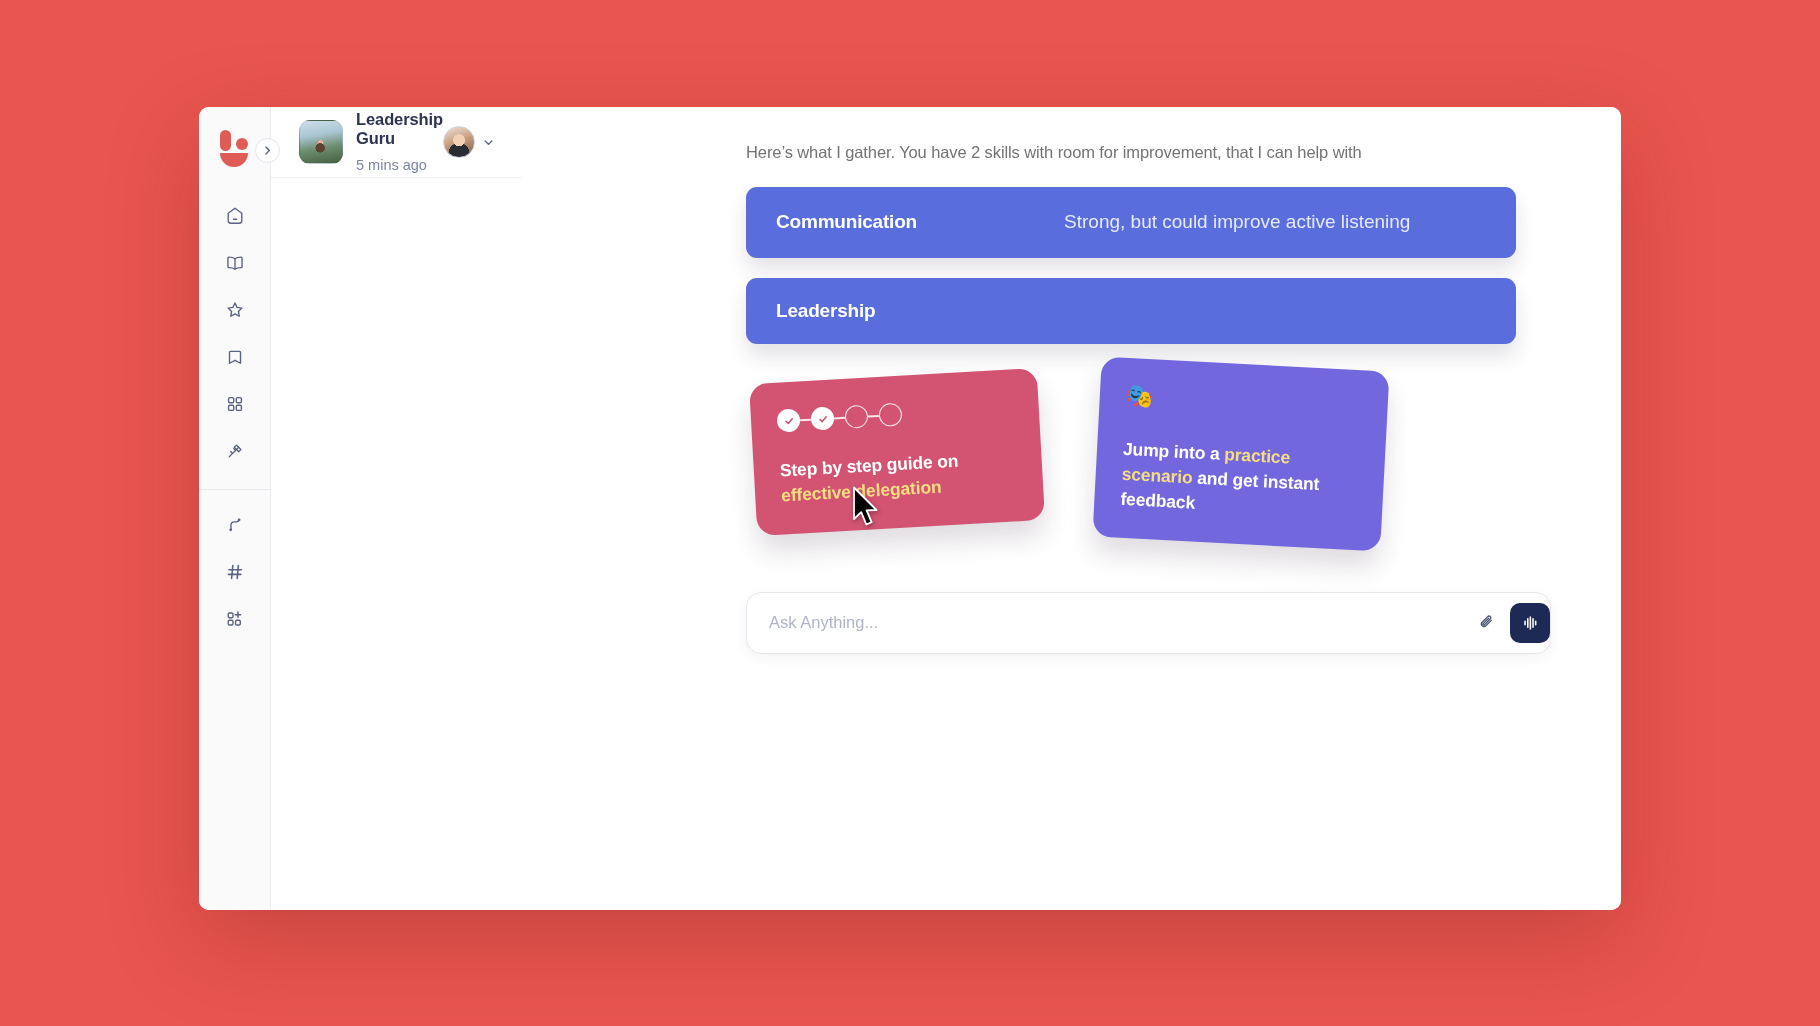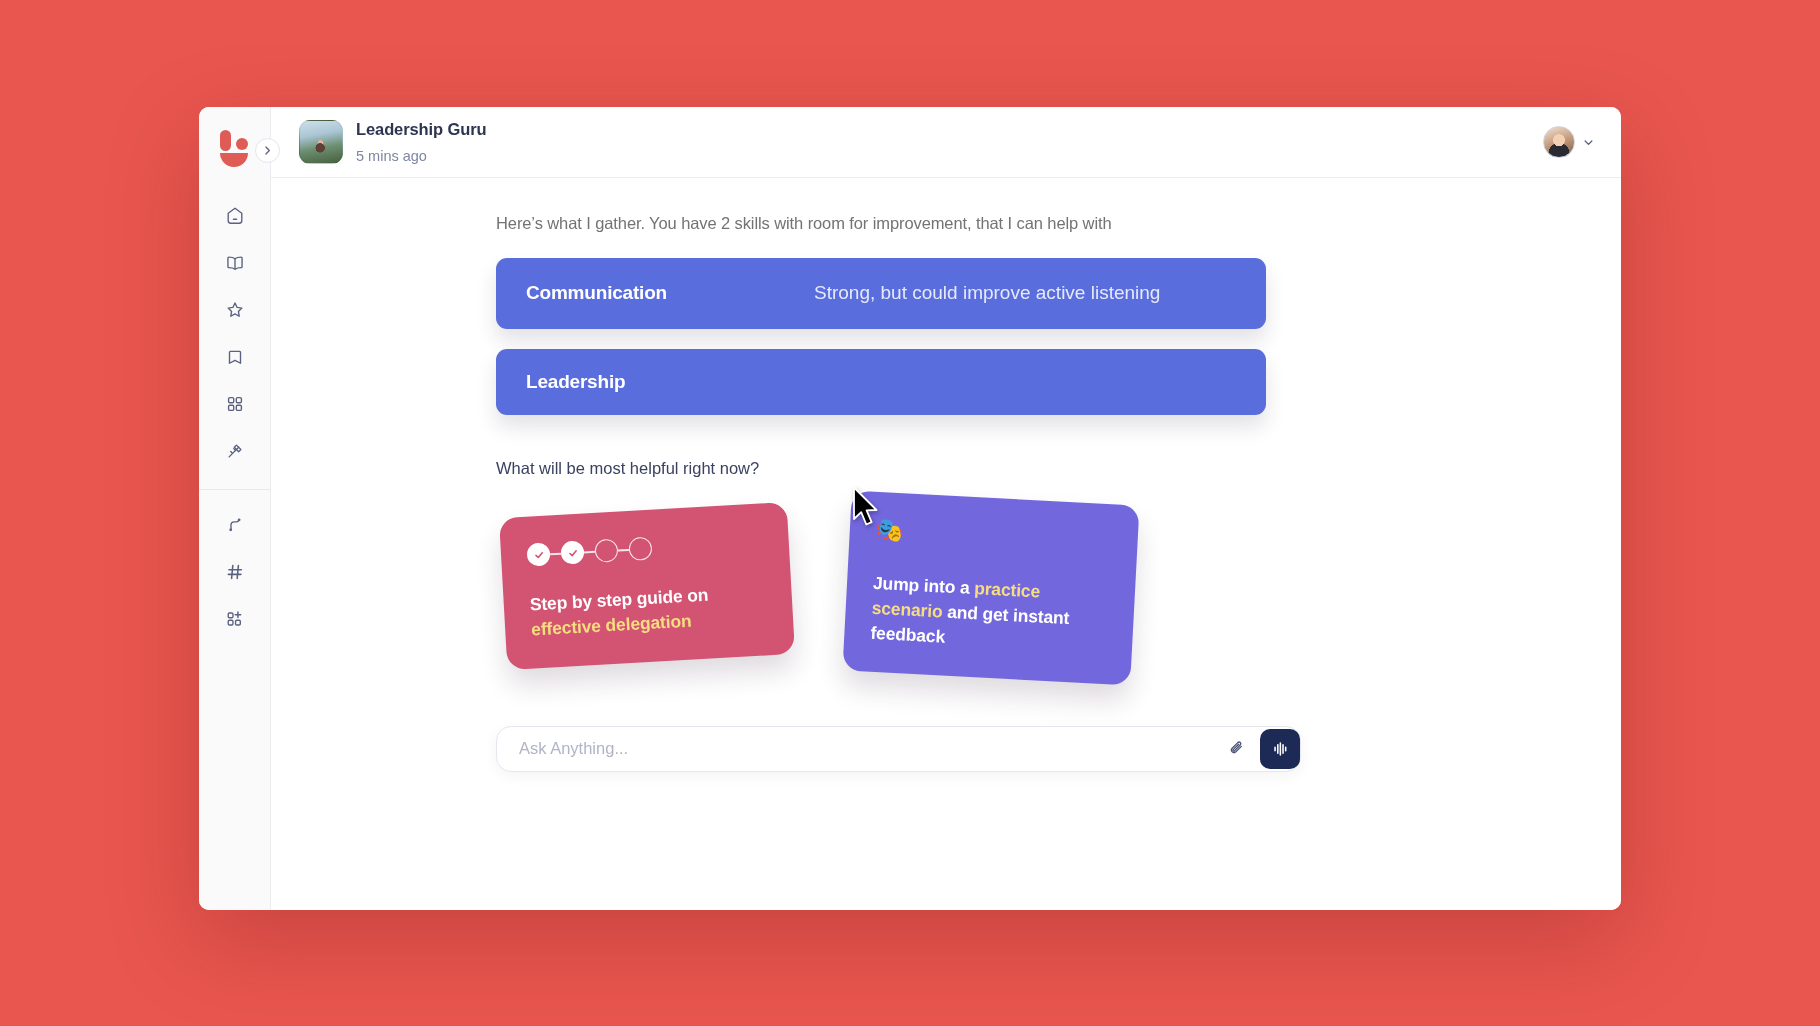--- a/index.html
+++ b/index.html
@@ -106,21 +106,21 @@
     width: 72px;
     height: 1px;
     background: #e8e8ee;
     margin: 12px 0 14px 0;
   }
 
   
   #main-pane {
     flex: 1;
     display: flex;
-    flex-direction: column;
+    flex-direction: row;
     background: #ffffff;
     min-width: 0;
   }
 
   
   #chat-header {
     height: 71px;
     flex: 0 0 71px;
     border-bottom: 1px solid #ededf1;
     display: flex;
@@ -301,21 +301,21 @@
   }
 
   
   #composer-wrap {
     margin-top: 48px;
     padding-left: 0;
   }
 
   #composer {
     width: 805px;
-    height: 46px;
+    height: 62px;
     border: 1px solid #e6e6ee;
     border-radius: 15px;
     background: #ffffff;
     display: flex;
     align-items: center;
     padding: 0 0 0 22px;
     box-shadow: 0 4px 14px rgba(40,40,70,0.05);
   }
 
   #composer-input {
@@ -479,21 +479,20 @@
             <div class="skill-name">Communication</div>
             <div class="skill-desc">Strong, but could improve active listening</div>
           </div>
 
           <div class="skill-card">
             <div class="skill-name">Leadership</div>
           </div>
 
         </div>
 
-        <div id="prompt-question">What will be most helpful right now?</div>
 
         <div id="suggestions">
 
           <div class="suggestion-card" id="suggestion-card-guide">
             <div id="step-indicator">
               <div class="step-dot done">
                 <svg width="12" height="12" viewBox="0 0 14 14" fill="none">
                   <path d="M3.3 7.3 5.9 9.9 10.8 4.6" stroke="#d25372" stroke-width="1.8" stroke-linecap="round" stroke-linejoin="round"></path>
                 </svg>
               </div>

